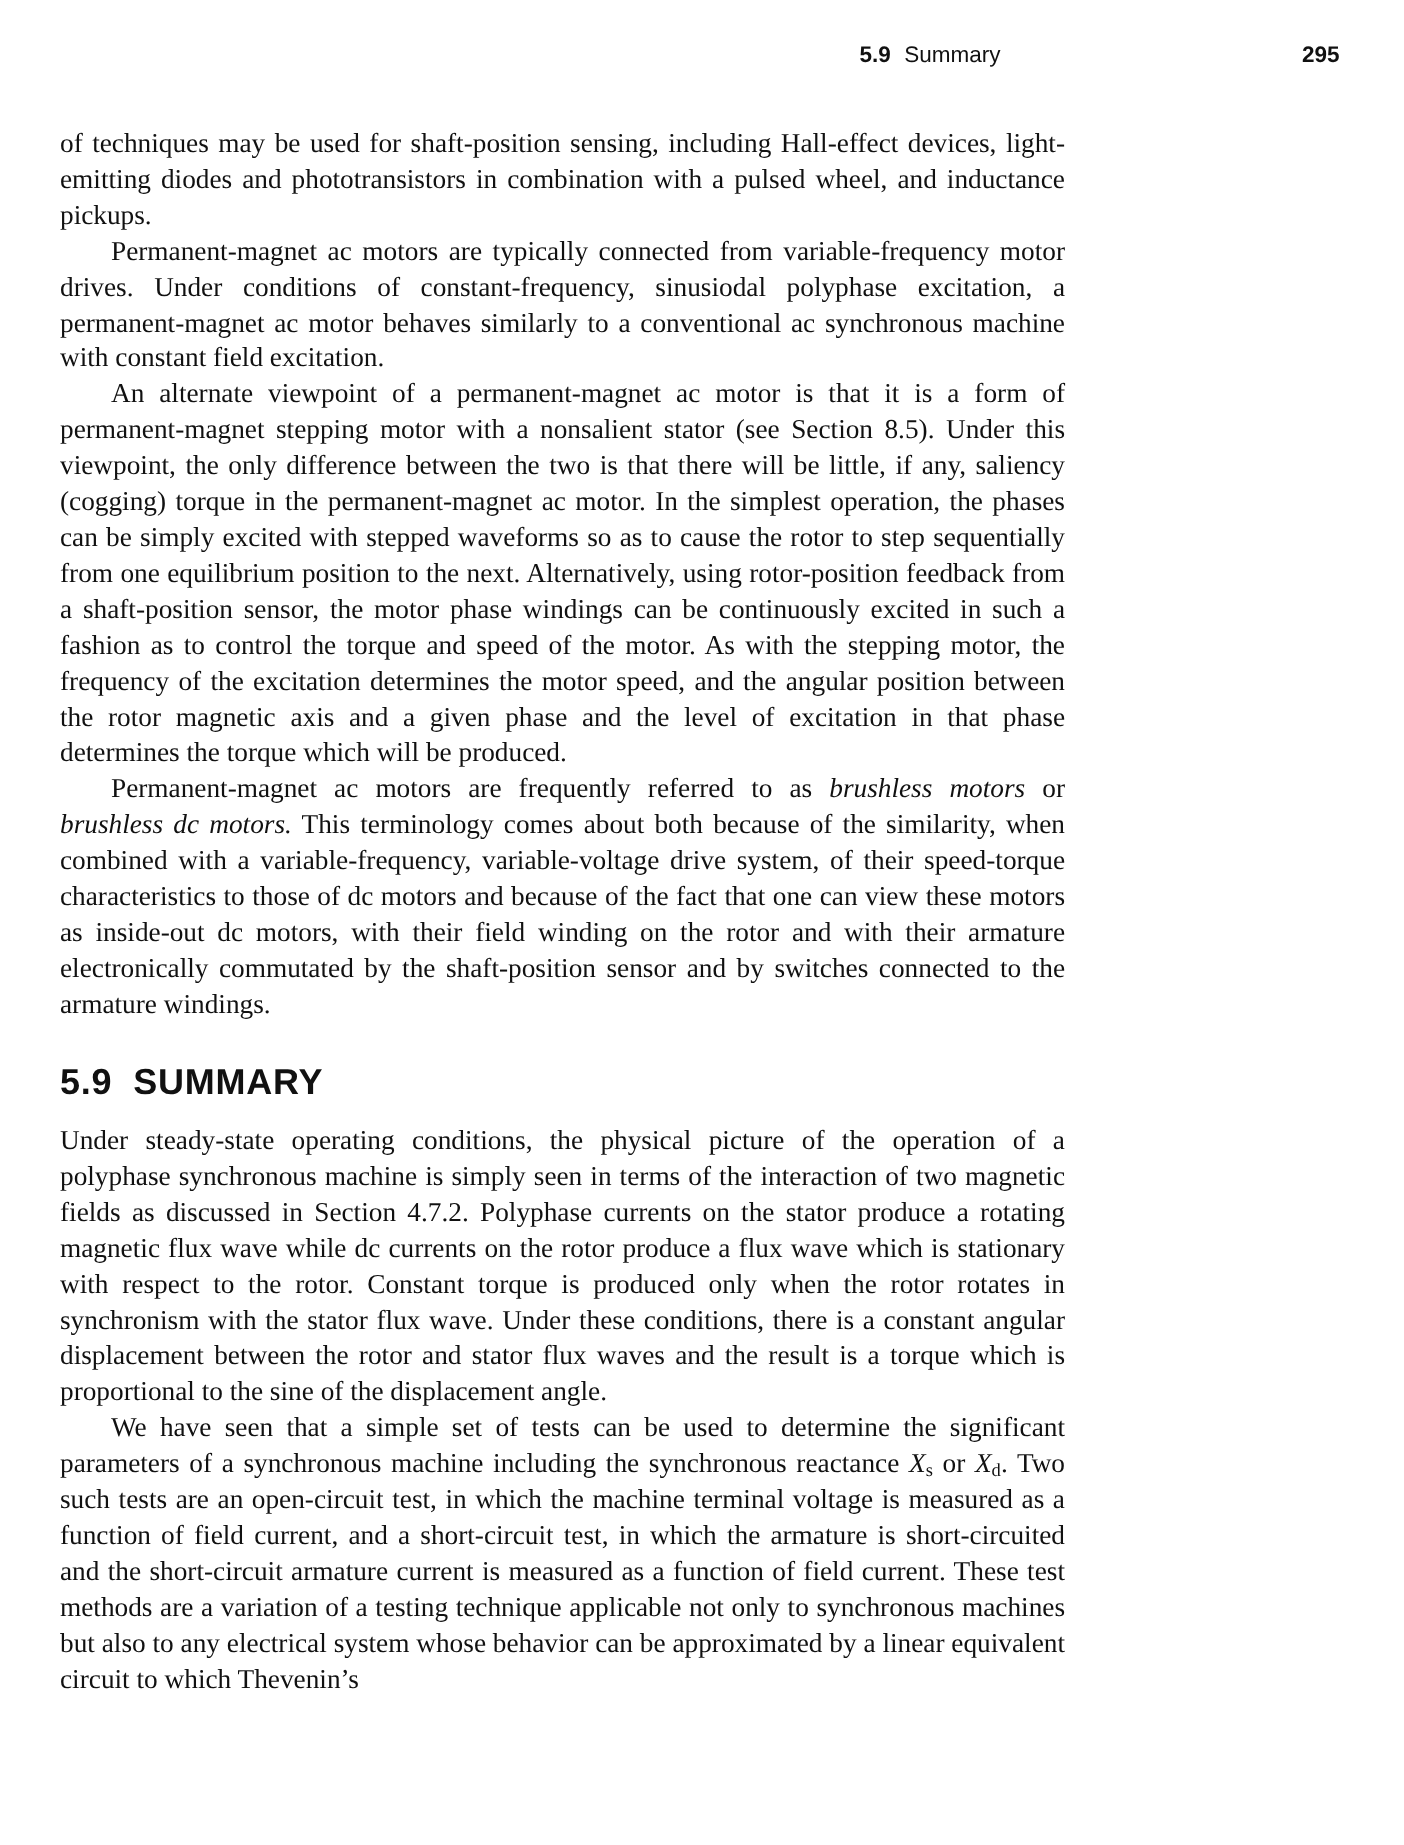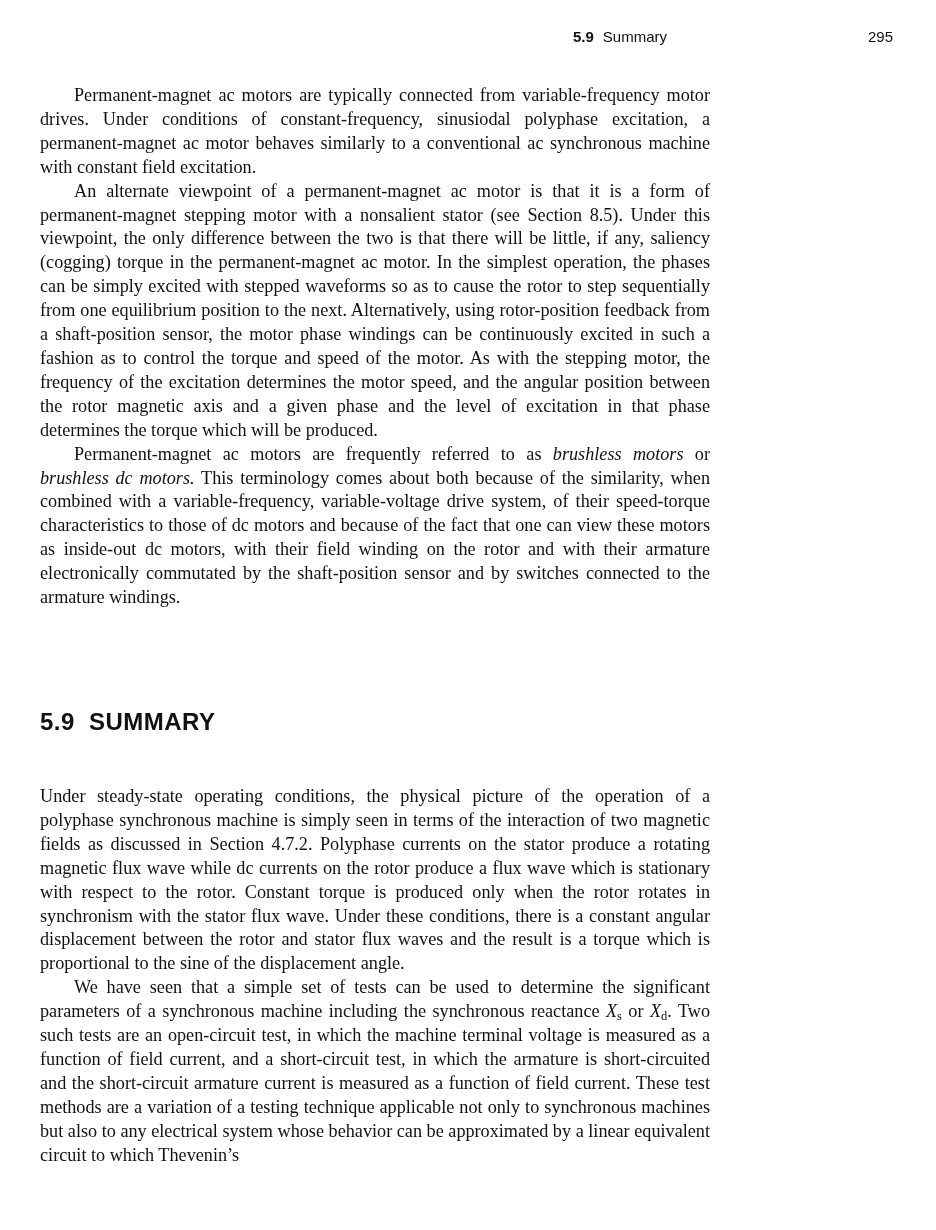--- a/index.html
+++ b/index.html
@@ -2,44 +2,45 @@
 <html><head>
 <meta charset="utf-8">
 <style>
   html, body { margin:0; padding:0; background:#ffffff; }
   body { width:936px; height:1230px; position:relative; overflow:hidden; color:#111; }
   .running-head { position:absolute; top:26px; left:0; width:936px; height:24px;
     font-family:"Liberation Sans", sans-serif; font-size:15px; }
   .rh-section { position:absolute; left:573px; top:2px; }
   .rh-num { font-weight:bold; margin-right:9px; }
   .rh-title { font-weight:normal; }
-  .rh-page { position:absolute; left:868px; top:2px; font-weight:normal; font-size:15px; }
+  .rh-page { position:absolute; left:868px; top:2px; font-weight:bold; font-size:15px; }
   .body-text { position:absolute; left:40px; width:670px;
     font-family:"Liberation Serif", serif; font-size:18.2px; line-height:23.9px; text-align:justify; }
   .block1 { top:84px; }
-  .block2 { top:749px;margin-top:36px; }
+  .block2 { top:749px; }
   p { margin:0; }
   p.indent { text-indent:34px; }
   .section-heading { position:absolute; left:40px; top:708px; margin:0;
     font-family:"Liberation Sans", sans-serif; font-weight:900; font-size:24px; letter-spacing:0.5px; }
   .sec-num { margin-right:14px; }
   i, .var { font-style:italic; }
   sub { font-style:normal; font-size:0.68em; vertical-align:-0.25em; line-height:0; }
 </style>
 </head>
 <body>
 
 <header class="running-head">
   <span class="rh-section">
     <span class="rh-num">5.9</span><span class="rh-title">Summary</span>
   </span>
   <span class="rh-page">295</span>
 </header>
 
 <div class="body-text block1">
+  <p>of techniques may be used for shaft-position sensing, including Hall-effect devices, light-emitting diodes and phototransistors in combination with a pulsed wheel, and inductance pickups.</p>
   <p class="indent">Permanent-magnet ac motors are typically connected from variable-frequency motor drives. Under conditions of constant-frequency, sinusiodal polyphase excitation, a permanent-magnet ac motor behaves similarly to a conventional ac synchronous machine with constant field excitation.</p>
   <p class="indent">An alternate viewpoint of a permanent-magnet ac motor is that it is a form of permanent-magnet stepping motor with a nonsalient stator (see Section 8.5). Under this viewpoint, the only difference between the two is that there will be little, if any, saliency (cogging) torque in the permanent-magnet ac motor. In the simplest operation, the phases can be simply excited with stepped waveforms so as to cause the rotor to step sequentially from one equilibrium position to the next. Alternatively, using rotor-position feedback from a shaft-position sensor, the motor phase windings can be continuously excited in such a fashion as to control the torque and speed of the motor. As with the stepping motor, the frequency of the excitation determines the motor speed, and the angular position between the rotor magnetic axis and a given phase and the level of excitation in that phase determines the torque which will be produced.</p>
   <p class="indent"><span>Permanent-magnet ac motors are frequently referred to as </span><i>brushless motors</i><span> or </span><i>brushless dc motors.</i><span> This terminology comes about both because of the similarity, when combined with a variable-frequency, variable-voltage drive system, of their speed-torque characteristics to those of dc motors and because of the fact that one can view these motors as inside-out dc motors, with their field winding on the rotor and with their armature electronically commutated by the shaft-position sensor and by switches connected to the armature windings.</span></p>
 </div>
 
 <h2 class="section-heading"><span class="sec-num">5.9</span><span>SUMMARY</span></h2>
 
 <div class="body-text block2">
   <p>Under steady-state operating conditions, the physical picture of the operation of a polyphase synchronous machine is simply seen in terms of the interaction of two magnetic fields as discussed in Section 4.7.2. Polyphase currents on the stator produce a rotating magnetic flux wave while dc currents on the rotor produce a flux wave which is stationary with respect to the rotor. Constant torque is produced only when the rotor rotates in synchronism with the stator flux wave. Under these conditions, there is a constant angular displacement between the rotor and stator flux waves and the result is a torque which is proportional to the sine of the displacement angle.</p>
   <p class="indent"><span>We have seen that a simple set of tests can be used to determine the significant parameters of a synchronous machine including the synchronous reactance </span><span class="var"><span>X</span><sub>s</sub></span><span> or </span><span class="var"><span>X</span><sub>d</sub></span><span>. Two such tests are an open-circuit test, in which the machine terminal voltage is measured as a function of field current, and a short-circuit test, in which the armature is short-circuited and the short-circuit armature current is measured as a function of field current. These test methods are a variation of a testing technique applicable not only to synchronous machines but also to any electrical system whose behavior can be approximated by a linear equivalent circuit to which Thevenin’s</span></p>

